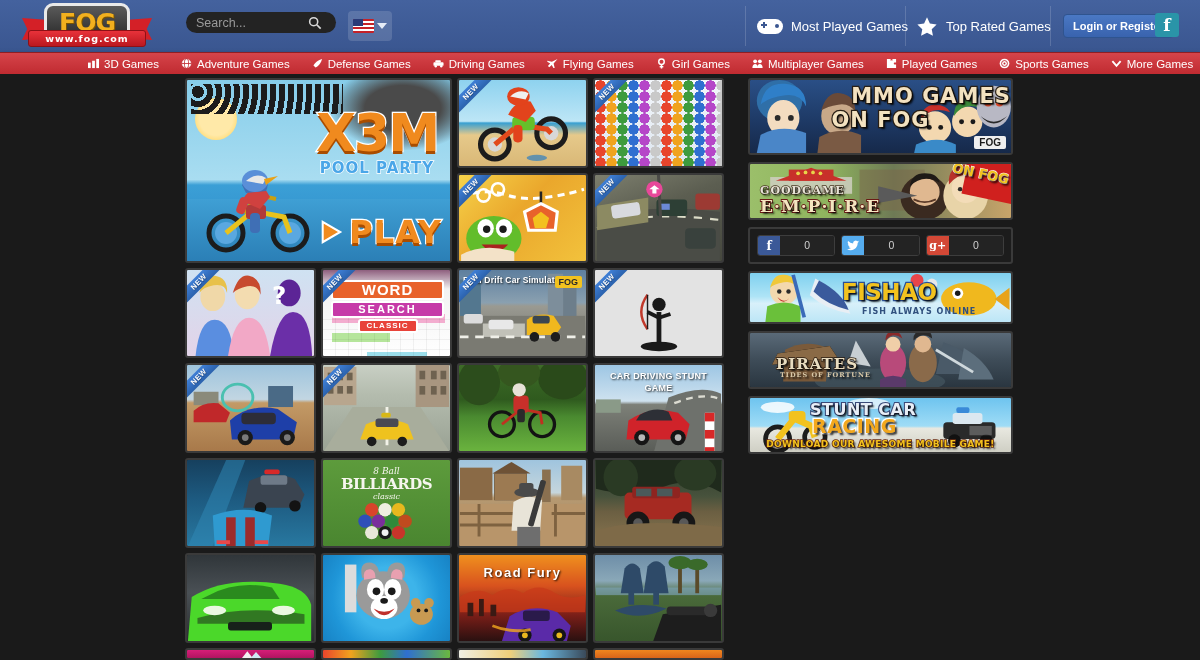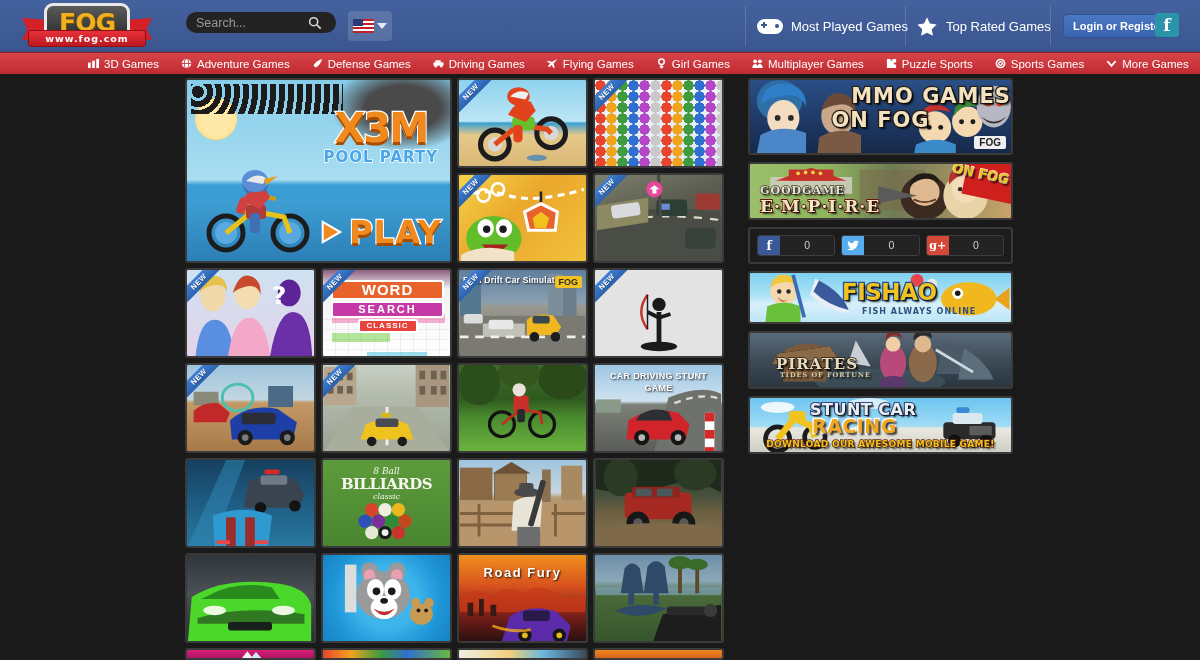--- a/index.html
+++ b/index.html
@@ -311,21 +311,21 @@
       <path d="M0.4 10.8 C0.4 8.2 1.8 6.6 3.4 6.6 C5 6.6 6.4 8.2 6.4 10.8 Z" fill="#fff"></path>
       <path d="M5.6 10.8 C5.6 8.2 7 6.6 8.6 6.6 C10.2 6.6 11.6 8.2 11.6 10.8 Z" fill="#fff"></path>
     </svg>
     <span>Multiplayer Games</span>
   </div>
 
   <div class="nav-item">
     <svg class="nav-ico" viewBox="0 0 12 12">
       <path d="M1 1 H5 V3 A1.3 1.3 0 0 1 7 3 V1 H11 V5 H9 A1.3 1.3 0 0 0 9 7 H11 V11 H1 Z" fill="#fff"></path>
     </svg>
-    <span>Puzzle Sports</span>
+    <span>Played Games</span>
   </div>
 
   <div class="nav-item">
     <svg class="nav-ico" viewBox="0 0 12 12">
       <circle cx="6" cy="6" r="5.3" fill="#fff"></circle>
         <circle cx="6" cy="6" r="3.2" fill="none" stroke="#c02b31" stroke-width="1"></circle>
       <circle cx="6" cy="6" r="1.1" fill="#c02b31"></circle>
     </svg>
     <span>Sports Games</span>
   </div>
@@ -370,21 +370,21 @@
         <path d="M44 46 q8 -16 22 -14 l6 10 -10 12 z" fill="#d0413f"></path>
         <path d="M44 30 q10 -12 22 -6 q6 4 2 12 l-20 2 z" fill="#3f6fb5"></path>
         <ellipse cx="57" cy="26" rx="13" ry="11" fill="#5a8fd8"></ellipse>
         <path d="M48 26 q10 -9 20 -3 l-3 6 z" fill="#e8e8e8"></path>
         <path d="M66 24 l14 -3 -12 9 z" fill="#e8a117"></path>
         <rect x="52" y="58" width="10" height="20" rx="4" fill="#3f6fb5"></rect>
         <rect x="40" y="42" width="9" height="17" rx="4" fill="#d0413f" transform="rotate(20 44 50)"></rect>
       </svg>
 
       <div style="position:absolute;right:12px;top:30px;z-index:4;text-align:center;">
-        <div class="txt-cap" style="font-size:40px;font-weight:bold;color:#f08a1e;line-height:.9;
+        <div class="txt-cap" style="font-size:52px;font-weight:bold;color:#f08a1e;line-height:.9;
                     -webkit-text-stroke:2.5px #ffffff;paint-order:stroke;
                     text-shadow:0 3px 0 #a94d00;letter-spacing:-2px;">X3M</div>
         <div class="txt-cap" style="font-size:15px;font-weight:bold;color:#4aa6e8;letter-spacing:1px;
                     -webkit-text-stroke:1.5px #ffffff;paint-order:stroke;margin-top:2px;">POOL PARTY</div>
       </div>
 
       <div style="position:absolute;right:8px;bottom:10px;z-index:4;display:flex;align-items:center;gap:6px;">
         <svg viewBox="0 0 26 26" style="width:24px;height:24px;">
           <polygon points="4,2 23,13 4,24" fill="#f08a1e" stroke="#fff" stroke-width="2.2"></polygon>
         </svg>

